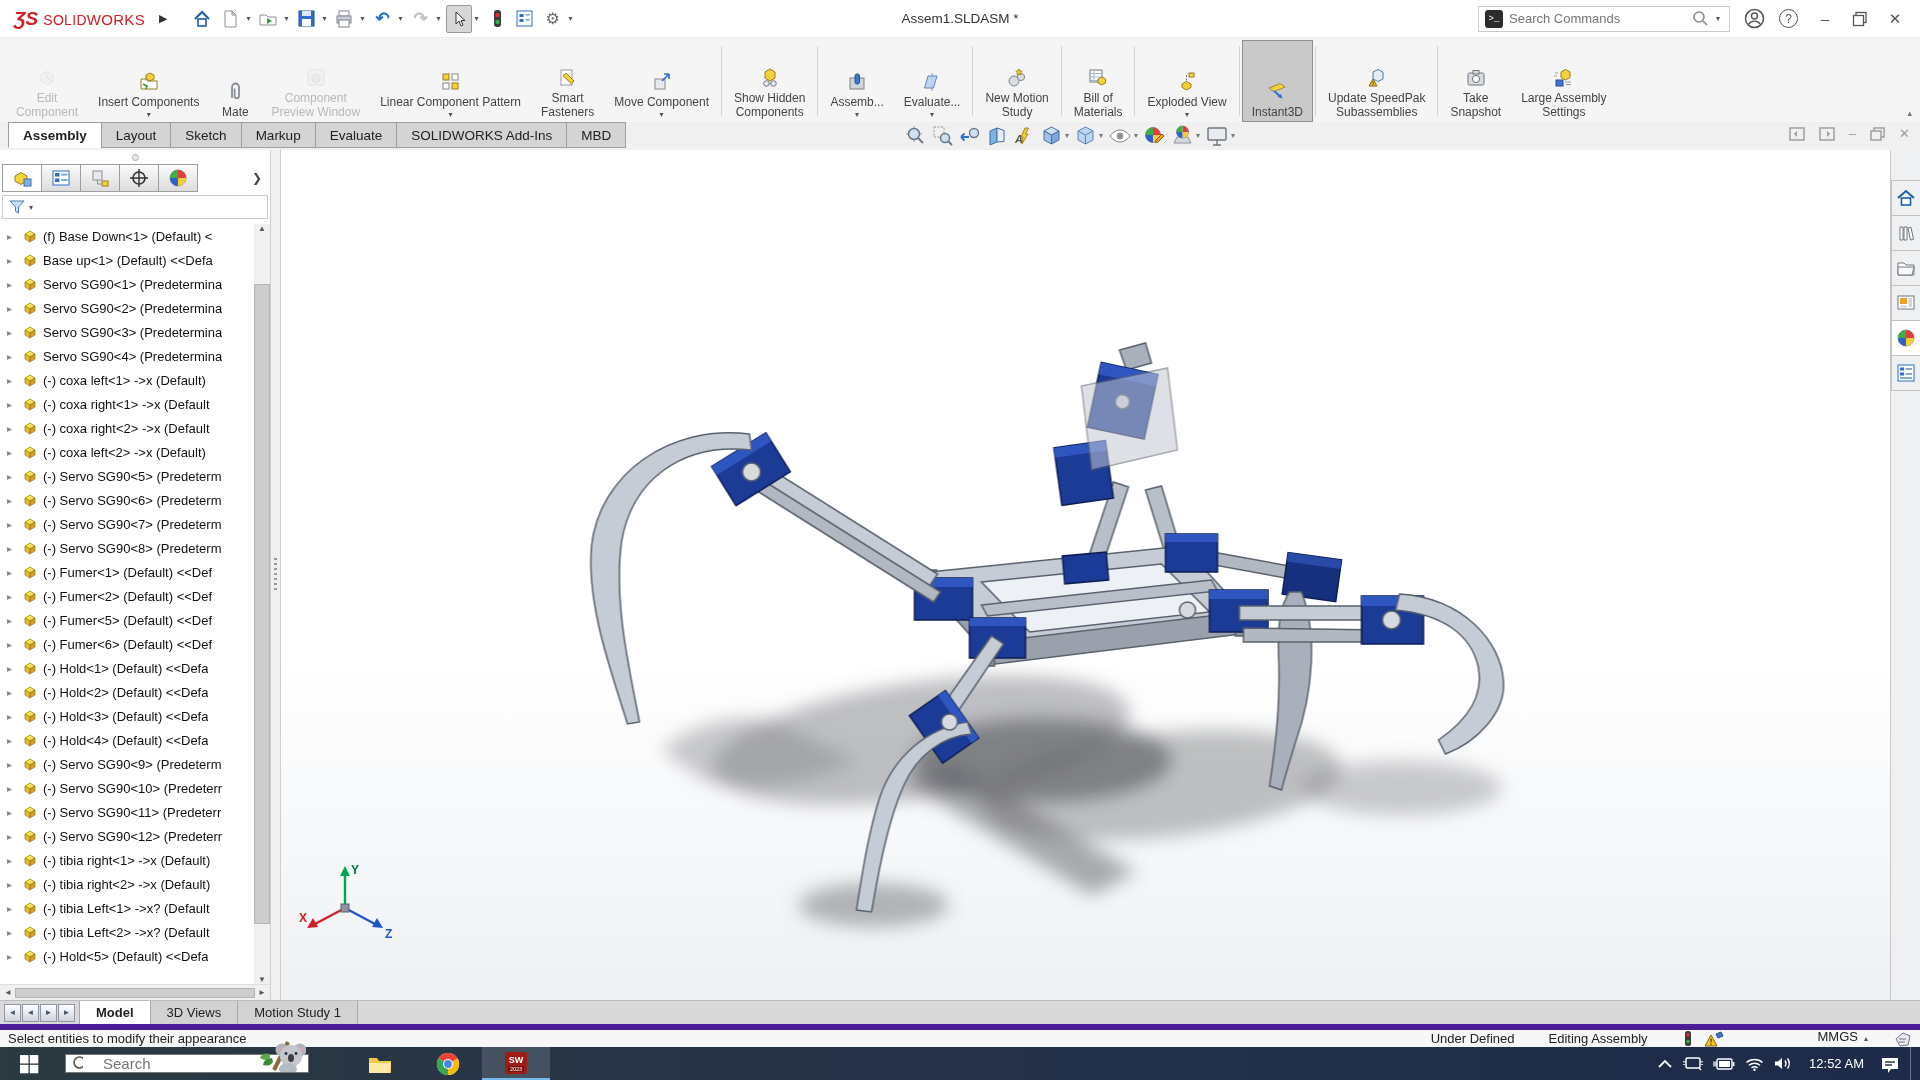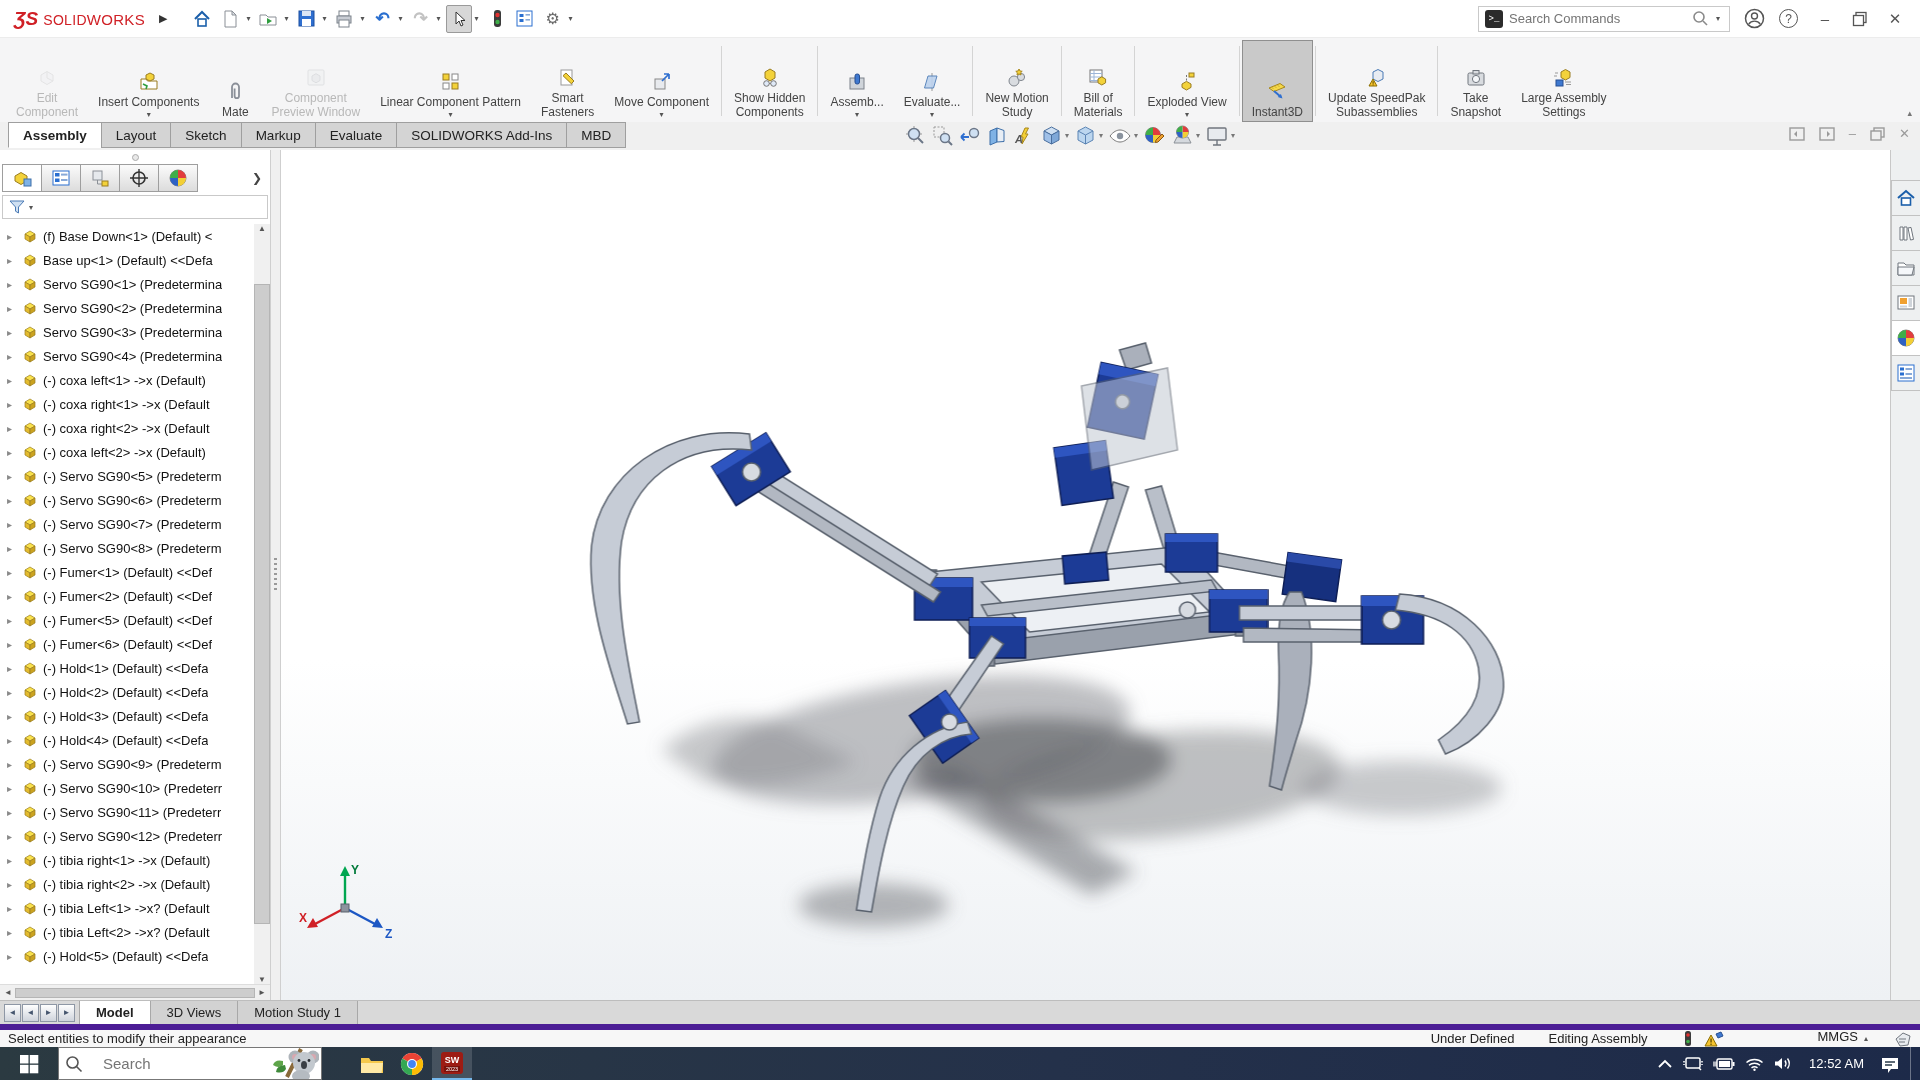--- a/index.html
+++ b/index.html
@@ -81,24 +81,24 @@
   .btab.active{background:#fff;font-weight:700;border-left:1px solid #a8a8a8}
   
   #statusbar{height:23px;background:#f7f7f7;border-top:6px solid #4c1d95;display:flex;align-items:center;font-size:13px;color:#222;padding:0 8px}
   #statusright{margin-left:auto;display:flex;align-items:center;gap:0}
   #statusright .st{margin-right:34px}
   #units{margin:0 6px 4px 90px}
   .upcaret{font-size:8px;color:#555;margin-right:26px}
   
   #taskbar{height:33px;background:linear-gradient(90deg,#2b3a41 0%,#24314a 55%,#1d2a49 100%);display:flex;align-items:stretch;color:#fff}
   #startbtn{width:58px;display:flex;align-items:center;justify-content:center}
-  #tsearch{width:264px;background:#fff;display:flex;align-items:center;margin:0;border:1px solid #777;padding:0 6px;gap:20px;position:relative}
+  #tsearch{width:244px;background:#fff;display:flex;align-items:center;margin:7px;border:1px solid #777;padding:0 6px;gap:20px;position:relative}
   #tsearch input{border:none;outline:none;font-size:15px;color:#333;flex:1;font-family:"Liberation Sans",sans-serif}
   #koala{position:absolute;right:2px;bottom:0}
-  .tappicon{width:40px;display:flex;align-items:center;justify-content:center}
+  .tappicon{width:68px;display:flex;align-items:center;justify-content:center}
   .tappicon.activeapp{background:rgba(255,255,255,.14);border-bottom:2px solid #76b9ed}
   #tray{margin-left:auto;display:flex;align-items:center;gap:10px;padding-right:4px}
   #clock{font-size:13px;padding:0 6px;white-space:nowrap}
   #desk-sliver{width:6px;border-left:1px solid rgba(255,255,255,.35);align-self:stretch}
 </style>
 </head>
 <body>
 
 <div id="titlebar">
   <div id="logo">
@@ -166,20 +166,21 @@
           <rect x="2" y="2" width="15" height="15" fill="#fff" stroke="#2a6fd0"></rect>
           <rect x="4.5" y="5" width="4" height="3" fill="#2a6fd0"></rect>
           <rect x="10.5" y="5" width="4.5" height="1.6" fill="#88a9d8"></rect>
           <rect x="4.5" y="10" width="4" height="3" fill="#2a6fd0"></rect>
           <rect x="10.5" y="10" width="4.5" height="1.6" fill="#88a9d8"></rect>
         </svg>
       </span>
     <span class="qbtn qgear">⚙</span>
     <span class="qcaret">▾</span>
   </div>
+  <div id="doc-title">Assem1.SLDASM *</div>
   <div id="tb-right">
     <div id="cmd-search">
       <span class="term">&gt;_</span>
       <input placeholder="Search Commands" style="">
       <svg class="i" width="17" height="17">
           <circle cx="7" cy="7" r="5" fill="none" stroke="#8a8a8a" stroke-width="1.6"></circle>
           <path d="M11 11 l4 4" stroke="#8a8a8a" stroke-width="1.6"></path>
         </svg>
       <span class="qcaret">▾</span>
     </div>

